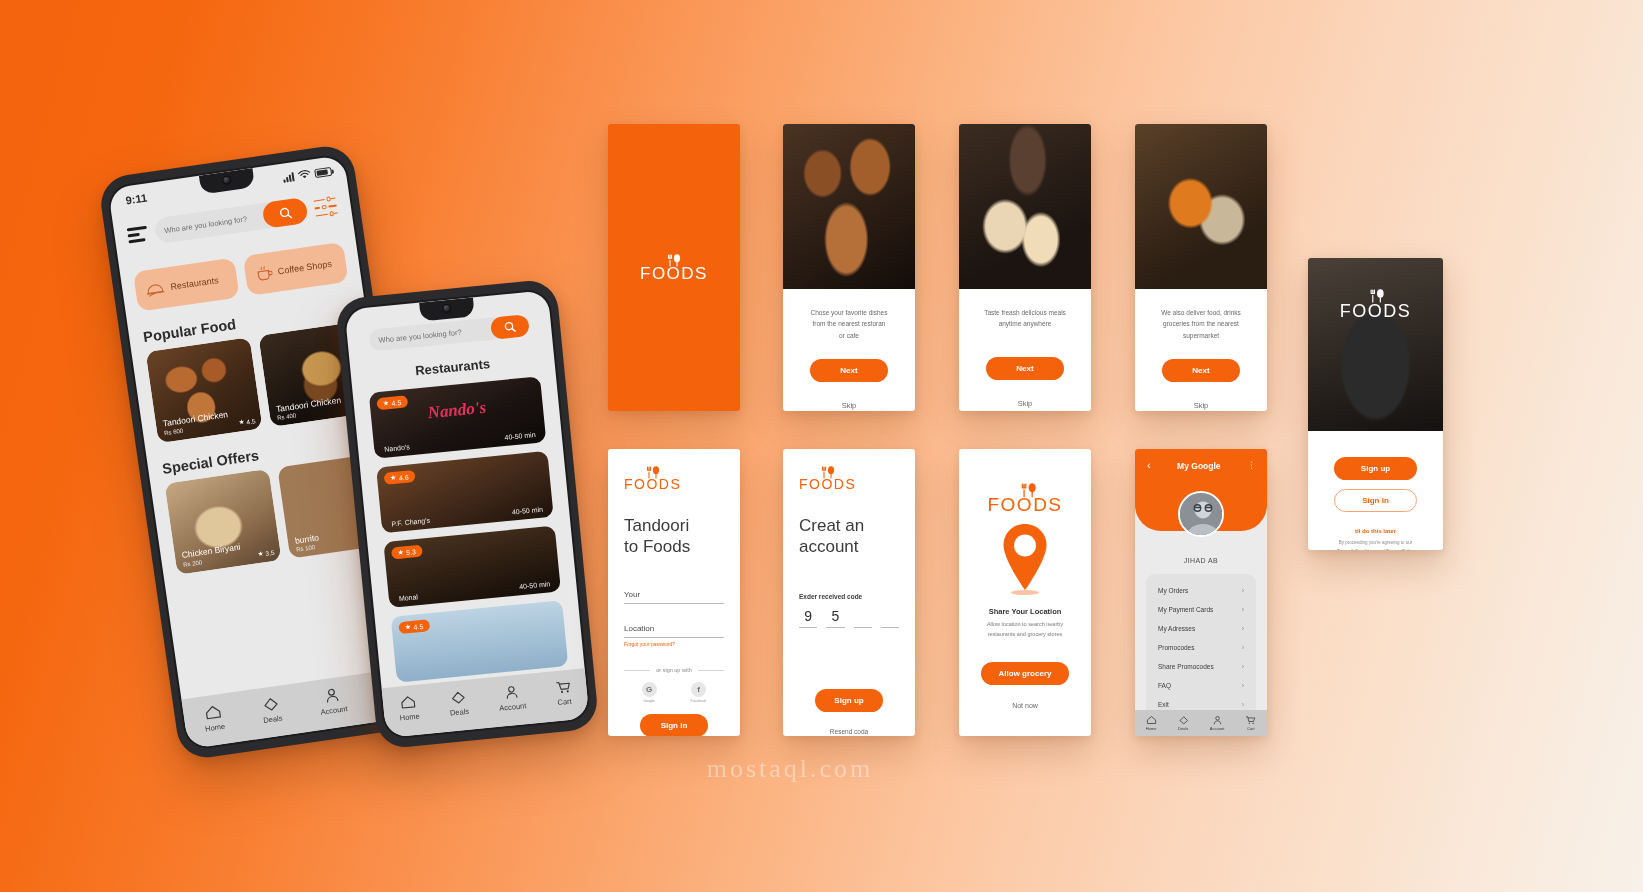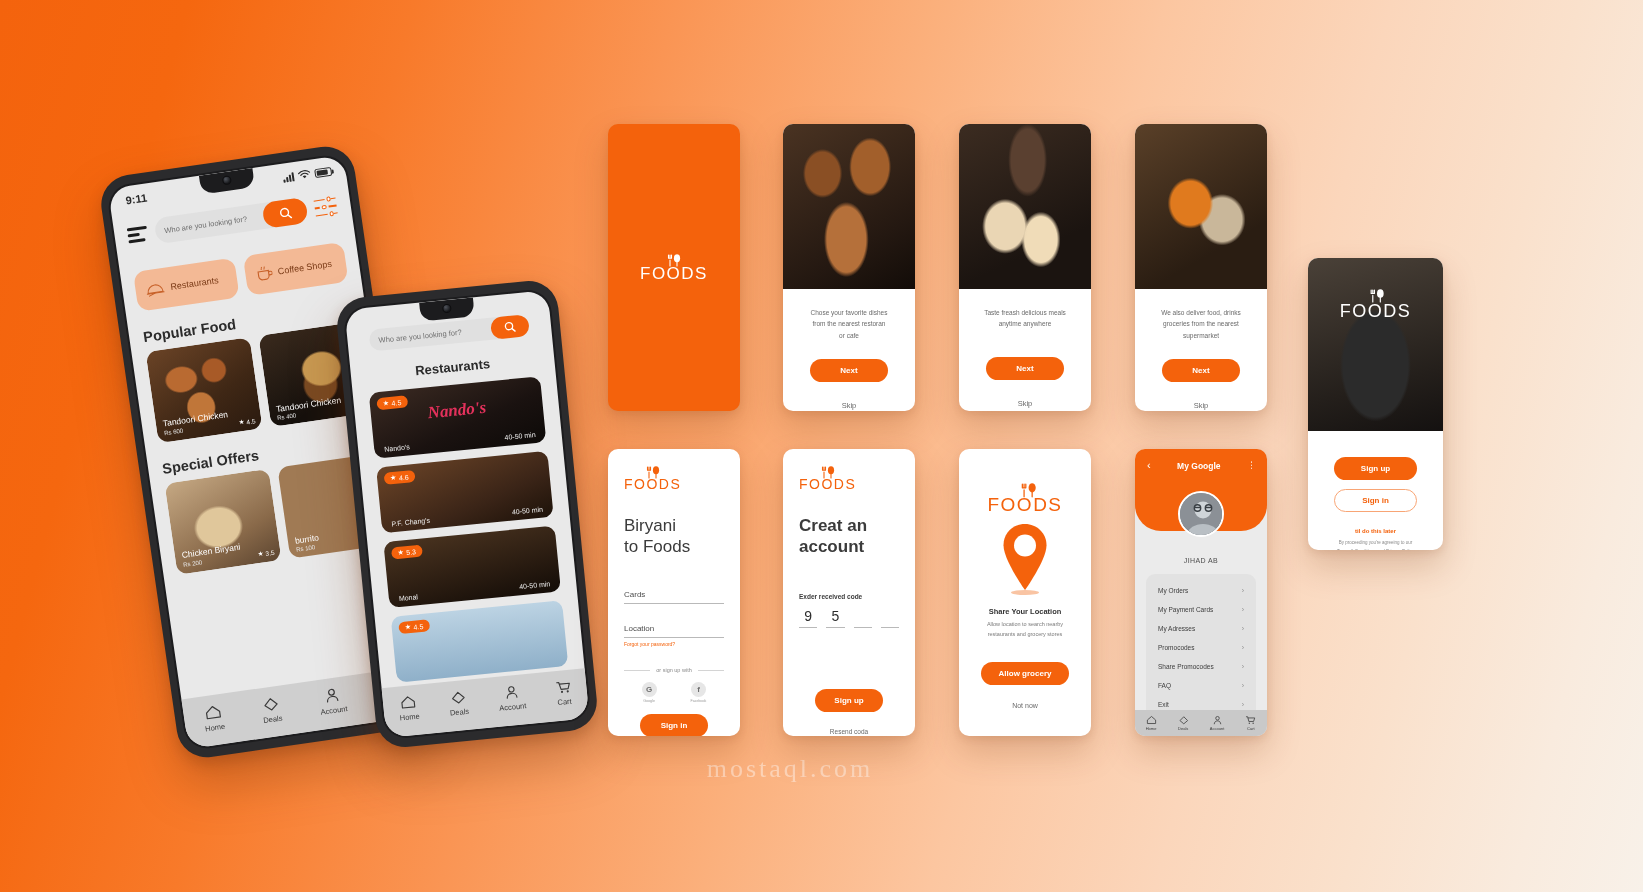--- a/index.html
+++ b/index.html
@@ -21,21 +21,21 @@
   }
   .wm-ar { font-size: 52px; font-weight: bold; line-height: 1; letter-spacing: 1px;
            font-family: "DejaVu Sans", sans-serif; }
   .wm-en { font-size: 26px; letter-spacing: 3px; margin-top: 2px;
            color: rgba(255,255,255,.42); font-family: Liberation Serif, serif; }
 
   
   .screen {
     position: absolute; background: #ffffff; overflow: hidden;
     box-shadow: 0 16px 34px rgba(120,50,10,.22), 0 3px 9px rgba(120,50,10,.12);
-    border-radius: 10px;
+    border-radius: 3px;
   }
 
   
   .phone {
     position: absolute;
     background: #2b2b2d;
     border-radius: 30px;
     box-shadow: 0 26px 50px rgba(110,45,8,.35), 0 6px 14px rgba(110,45,8,.25);
     padding: 9px 7px;
   }
@@ -511,26 +511,26 @@
       <div class="mark">
         <svg width="26" height="13" viewBox="0 0 26 13" style="position:absolute;left:2px;top:0">
           <path d="M7 12V6M5.5 1v3.2M7 1v3.2M8.5 1v3.2M5.5 4.2h3" stroke="#f4620c" stroke-width="1.1" fill="none" stroke-linecap="round"></path>
           <ellipse cx="14" cy="4.2" rx="3.1" ry="4" fill="#f4620c"></ellipse>
           <path d="M14 12V7" stroke="#f4620c" stroke-width="1.1" stroke-linecap="round"></path>
         </svg>
       </div>
       <div class="wordmark" style="color:#f4620c;margin-top:-2px;font-size:14px">FOODS</div>
     </div>
 
-    <div style="font-size:17px;color:#3b3b3b;line-height:1.22;white-space:pre-line;margin-top:25px;font-weight:300">Biryani
+    <div style="font-size:17px;color:#3b3b3b;line-height:1.22;white-space:pre-line;margin-top:25px;font-weight:300">Tandoori
 to Foods</div>
 
     <div style="margin-top:33px">
       <div class="field">
-        <div class="lab">Cards</div>
+        <div class="lab">Your</div>
       </div>
       <div class="field" style="margin-top:20px">
         <div class="lab">Location</div>
       </div>
       <div style="font-size:5px;color:#f4620c;margin-top:3px">Forgot your password?</div>
     </div>
 
     <div class="or-row">
       <span class="hr"></span>
       <span class="tx">or sign up with</span>
@@ -558,21 +558,21 @@
       <div class="mark">
         <svg width="26" height="13" viewBox="0 0 26 13" style="position:absolute;left:2px;top:0">
           <path d="M7 12V6M5.5 1v3.2M7 1v3.2M8.5 1v3.2M5.5 4.2h3" stroke="#f4620c" stroke-width="1.1" fill="none" stroke-linecap="round"></path>
           <ellipse cx="14" cy="4.2" rx="3.1" ry="4" fill="#f4620c"></ellipse>
           <path d="M14 12V7" stroke="#f4620c" stroke-width="1.1" stroke-linecap="round"></path>
         </svg>
       </div>
       <div class="wordmark" style="color:#f4620c;margin-top:-2px;font-size:14px">FOODS</div>
     </div>
 
-    <div style="font-size:17px;color:#3b3b3b;line-height:1.22;white-space:pre-line;margin-top:25px;font-weight:700;text-align:left">Creat an
+    <div style="font-size:17px;color:#3b3b3b;line-height:1.22;white-space:pre-line;margin-top:25px;font-weight:400;text-align:left">Creat an
 account</div>
 
     <div style="margin-top:36px">
       <div style="font-size:6.5px;color:#3b3b3b;font-weight:bold">Exder received code</div>
       <div class="code-row">
         <div class="code-cell">9</div>
         <div class="code-cell">5</div>
         <div class="code-cell"></div>
         <div class="code-cell"></div>
       </div>

